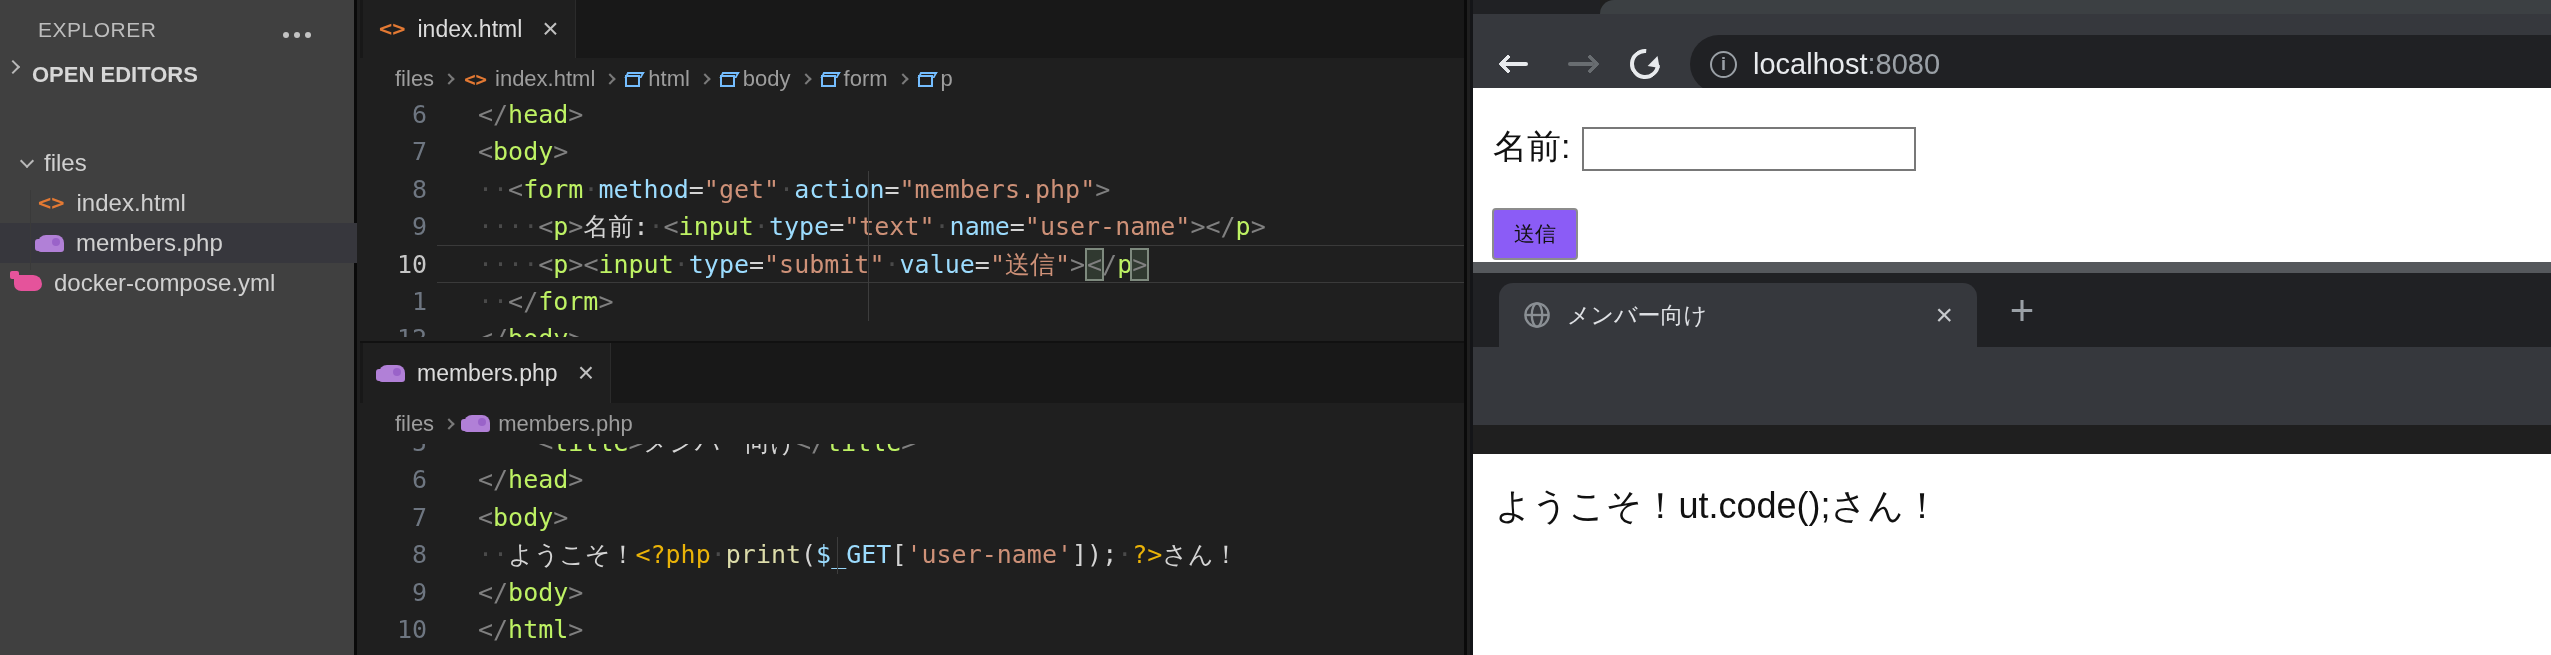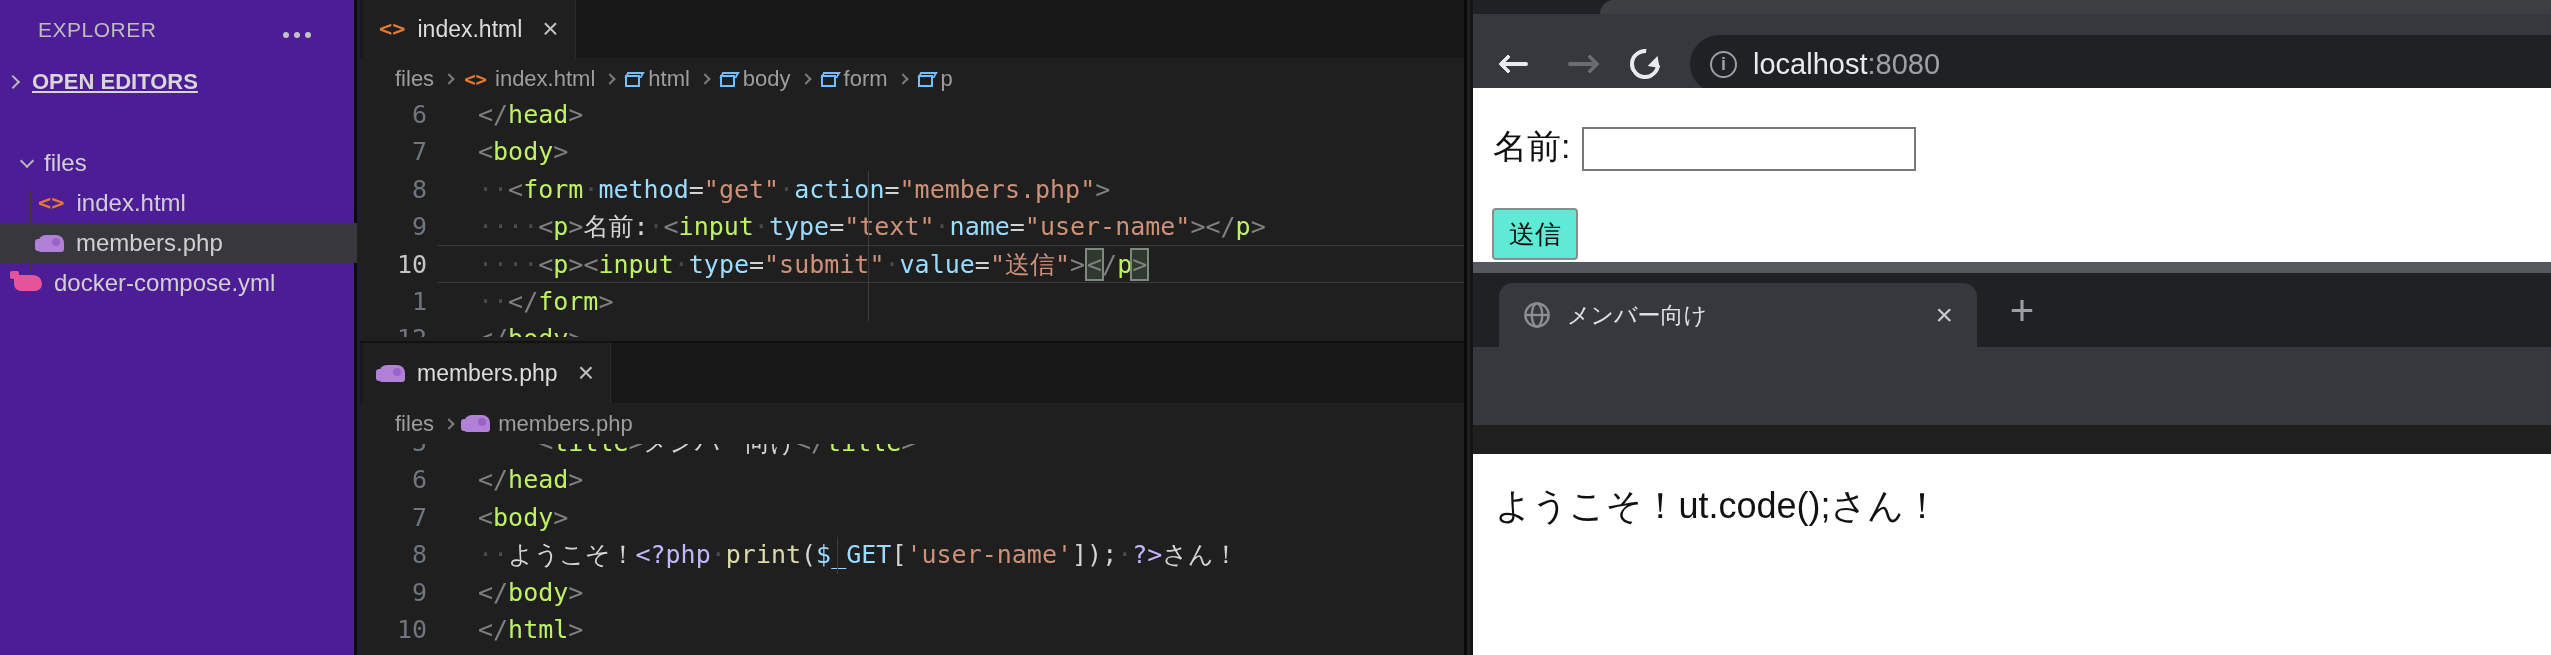--- a/index.html
+++ b/index.html
@@ -2,27 +2,27 @@
 <html><head>
 <meta charset="utf-8">
 <style>
   html,body{margin:0;padding:0;background:#000;}
   *{box-sizing:border-box;}
   #root{position:relative;width:2551px;height:655px;overflow:hidden;
         font-family:"Liberation Sans",sans-serif;color:#cccccc;background:#1f1f1f;}
   .abs{position:absolute;}
 
   
-  #sidebar{left:0;top:0;width:357px;height:655px;background:#4c1d95;border-right:3px solid #0a0a0a;}
+  #sidebar{left:0;top:0;width:357px;height:655px;background:#404040;border-right:3px solid #0a0a0a;}
   #expl-header{left:0;top:0;width:357px;height:60px;}
   #expl-title{left:38px;top:18px;font-size:21px;color:#bdbdbd;letter-spacing:.5px;}
   .dots{display:inline-block;width:6px;height:6px;border-radius:50%;background:#c3c3c3;
         box-shadow:11px 0 0 #c3c3c3,22px 0 0 #c3c3c3;}
   #expl-dots{left:283px;top:24px;width:30px;height:8px;cursor:pointer;}
-  .sect-row{left:0;width:322px;height:39px;display:flex;align-items:center;font-weight:bold;color:#d7d7d7;font-size:22px;text-decoration:underline;}
+  .sect-row{left:0;width:322px;height:39px;display:flex;font-weight:bold;color:#d7d7d7;font-size:22px;}
   #open-editors{top:62px;}
   #sample-row{top:102px;border-top:1px solid #2b2b2b;}
   .chev{display:inline-block;width:10px;height:10px;border-right:2px solid #b9b9b9;border-bottom:2px solid #b9b9b9;}
   .chev.right{transform:rotate(-45deg);margin:0 14px 0 8px;}
   .chev.down{transform:rotate(45deg);margin:-4px 12px 0 8px;}
   #tree{left:0;top:143px;width:357px;}
   .trow{position:relative;width:357px;height:40px;display:flex;align-items:center;font-size:24px;color:#d0d0d0;cursor:pointer;}
   .trow.selected{background:#37373d;}
   .tguide{left:30px;top:190px;width:1px;height:80px;background:#3a3a3a;}
   .ico{display:inline-block;position:relative;flex:0 0 auto;}
@@ -54,21 +54,21 @@
   .crumb-sep{width:8px;height:8px;border-right:2px solid #7a7a7a;border-top:2px solid #7a7a7a;transform:rotate(45deg);margin:0 2px;}
 
   .codewrap{left:0;overflow:hidden;position:absolute;width:1104px;z-index:1;}
   #code-top{top:96px;height:241px;}
   #code-bot{top:424px;height:231px;}
   .code-line{position:relative;height:37.4px;line-height:37.4px;font-family:"DejaVu Sans Mono",monospace;font-size:25px;white-space:pre;}
   .ln{position:absolute;left:0;top:0;width:67px;text-align:right;color:#6e7681;}
   .code-line.active .ln{color:#c6c6c6;}
   .ct{position:absolute;left:118px;top:0;}
   .tk-punc{color:#808080}.tk-tag{color:#bef264}.tk-attr{color:#9cdcfe}.tk-eq{color:#d4d4d4}
-  .tk-str{color:#ce9178}.tk-txt{color:#d4d4d4}.tk-ws{color:#4a4a4a}.tk-php{color:#c4b5fd}
+  .tk-str{color:#ce9178}.tk-txt{color:#d4d4d4}.tk-ws{color:#4a4a4a}.tk-php{color:#eab308}
   .tk-fn{color:#dcdcaa}.tk-var{color:#9cdcfe}.tk-par{color:#d4d4d4}
   .tk-brk{border:2px solid #7e8a7e;background:rgba(110,150,110,.22);color:#808080;margin:0 -2px;}
   .tk-caret{display:inline-block;width:2px;height:30px;background:#d8d8d8;vertical-align:-5px;}
   #cursorline{left:77px;top:245px;width:1366px;height:38px;border-top:1px solid #3a3a3a;border-bottom:1px solid #3a3a3a;z-index:2;}
   .iguide{width:1px;background:#3d3d3d;z-index:2;}
   #iguide-top{left:508px;top:171px;height:150px;}
   #iguide-bot{left:477px;top:537px;height:37px;}
 
   
   #browsers{left:1470px;top:0;width:1081px;height:550px;}
@@ -92,21 +92,21 @@
   .url .rest{color:#9aa0a6;}
   .page{position:absolute;left:3px;width:1078px;background:#ffffff;color:#111;}
   #bw1-sliver-l{left:0;top:0;width:130px;height:14px;background:#202124;}
   #bw1-sliver-r{left:130px;top:0;width:951px;height:14px;background:#3c4043;border-radius:14px 0 0 0;}
   #bw1-toolbar{top:14px;height:74px;}
   #bw1-navs{top:32px;left:28px;}
   #bw1-omni{left:220px;top:21px;width:861px;height:58px;}
   #bw1-page{top:88px;height:174px;}
   #name-label{position:absolute;left:20px;top:36px;font-size:34px;}
   #name-input{position:absolute;left:109px;top:39px;width:334px;height:44px;border:2px solid #787878;background:#fff;}
-  #submit-btn{position:absolute;left:19px;top:120px;width:86px;height:52px;background:#5eead4;border:2px solid #8c8c8c;border-radius:4px;font-size:26px;color:#111;display:flex;align-items:center;justify-content:center;cursor:pointer;font-family:"Liberation Sans",sans-serif;}
+  #submit-btn{position:absolute;left:19px;top:120px;width:86px;height:52px;background:#8b5cf6;border:2px solid #8c8c8c;border-radius:4px;font-size:21px;color:#111;display:flex;align-items:center;justify-content:center;cursor:pointer;font-family:"Liberation Sans",sans-serif;}
   #win-divider{left:0;top:262px;width:1081px;height:11px;background:#55585c;}
   #bw2-tabstrip{left:0;top:273px;width:1081px;height:74px;background:#202124;}
   #bw2-tab{position:absolute;left:29px;top:10px;width:478px;height:64px;background:#36383d;border-radius:14px 14px 0 0;
            display:flex;align-items:center;padding:0 24px;gap:16px;cursor:pointer;}
   #bw2-tab-title{font-size:23px;color:#dfe1e5;flex:1 1 auto;white-space:nowrap;overflow:hidden;}
   #bw2-tab-close{font-size:30px;color:#c7cacd;cursor:pointer;}
   #bw2-tab-close::before{content:"×";}
   #bw2-newtab{position:absolute;left:530px;top:18px;width:44px;height:44px;color:#9aa0a6;font-size:42px;line-height:40px;text-align:center;cursor:pointer;}
   #bw2-newtab::before{content:"+";}
   #bw2-toolbar{top:347px;height:78px;}

